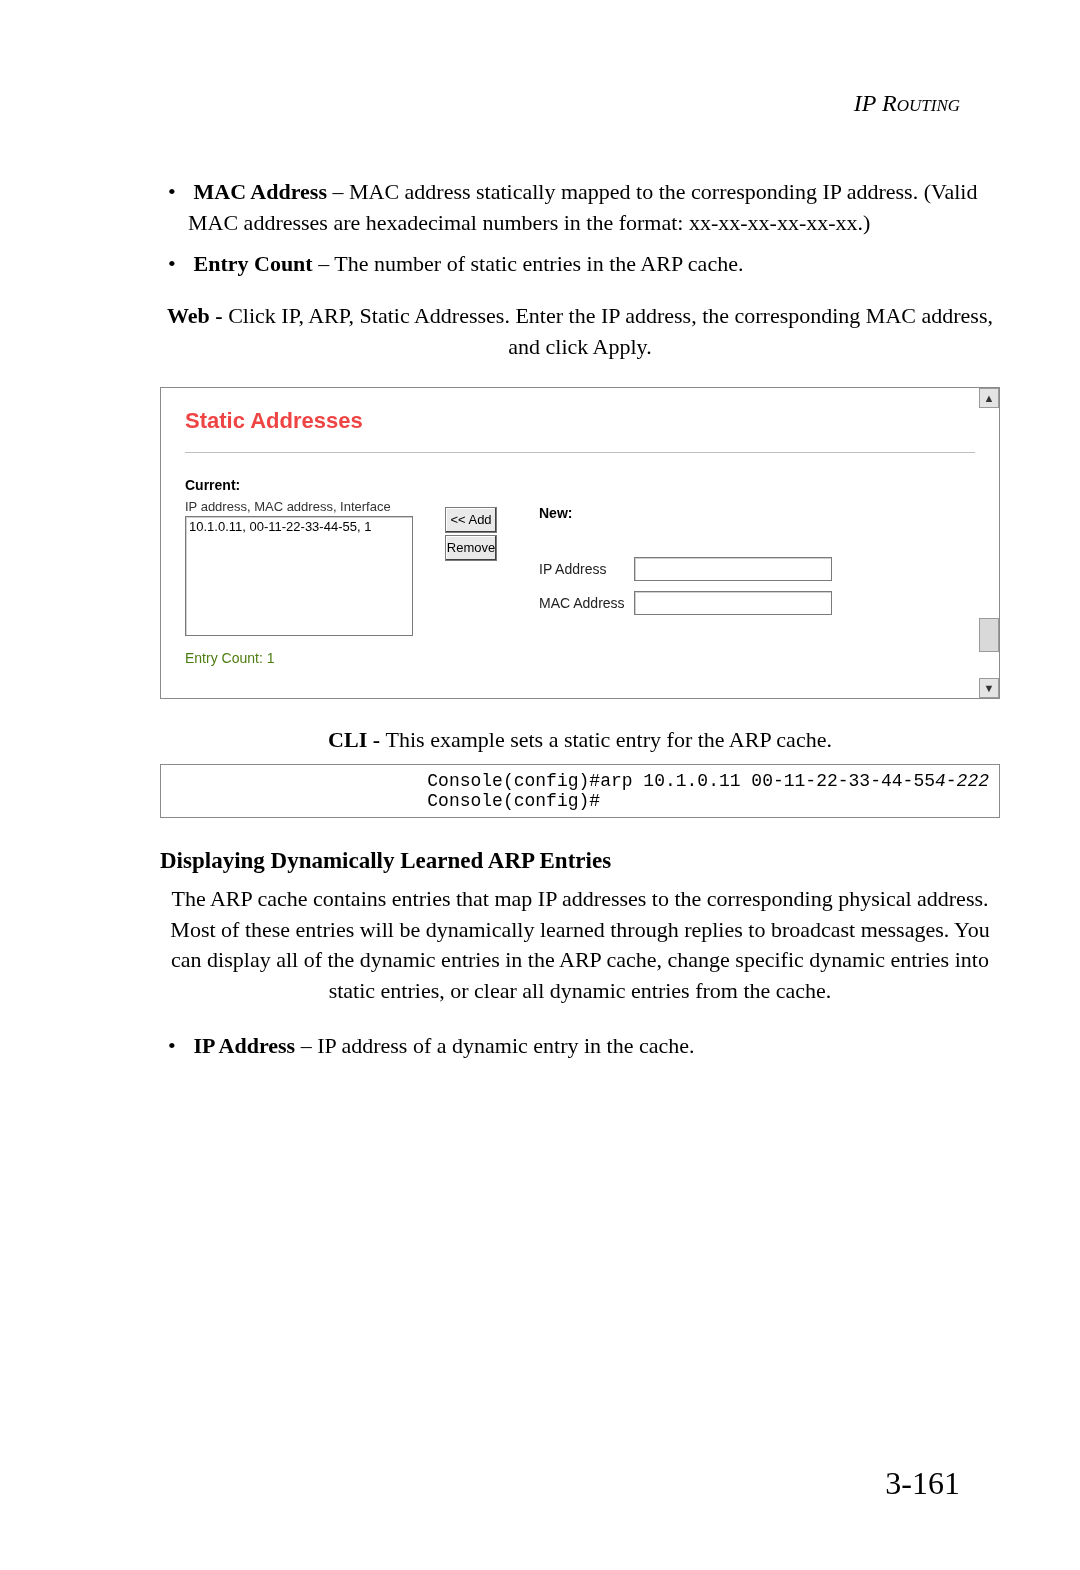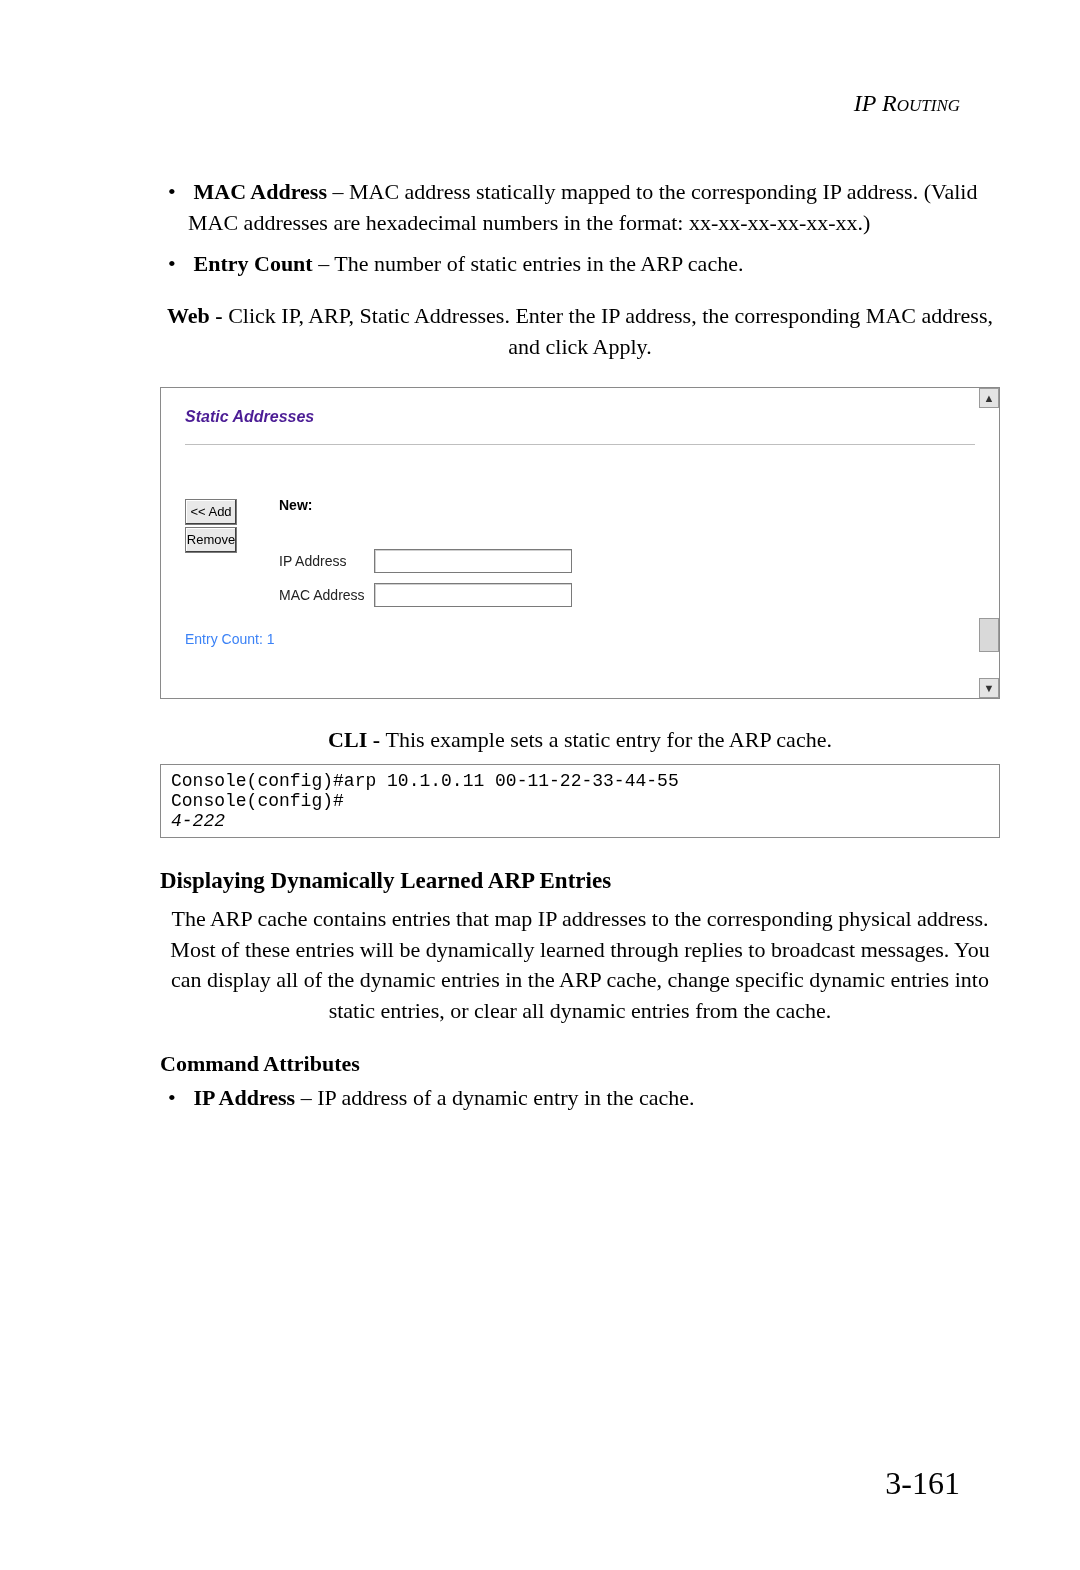--- a/index.html
+++ b/index.html
@@ -85,24 +85,23 @@
     height: 34px;
     background: #d9d9d9;
     border: 1px solid #9a9a9a;
     box-sizing: border-box;
   }
 
   .ui-inner {
     padding: 20px 24px 10px 24px;
   }
   .ui-title {
-    font-size: 16px;
-    font-weight: bold;
-    color: #4c1d95;
-    font-style: italic;
+    font-size: 22px;
+    font-weight: bold;
+    color: #ef4444;
   }
   .ui-rule {
     border: 0;
     border-top: 1px solid #bfbfbf;
     margin: 18px 0 24px 0;
   }
   .ui-cols {
     display: flex;
   }
   .ui-left { width: 260px; }
@@ -167,34 +166,33 @@
     height: 22px;
     width: 190px;
     border: 1px solid #7a7a7a;
     box-shadow: inset 1px 1px 0 #cfcfcf;
     background: #fff;
     font-size: 13px;
     padding: 0 3px;
   }
   .entry-count {
     font-size: 14px;
-    color: #3b82f6;
+    color: #4d7c0f;
     margin-top: 14px;
   }
 
   
   .cli-box {
     border: 1px solid #8a8a8a;
     padding: 6px 10px;
     font-family: "Courier New", Courier, monospace;
     font-size: 18px;
     margin: 8px 0 30px 0;
     display: flex;
     justify-content: flex-end;
-    flex-direction: column;
   }
   .cli-left { white-space: pre; }
   .cli-right { font-style: italic; }
 
   .section-heading {
     font-size: 23px;
     font-weight: bold;
     margin: 0 0 10px 0;
   }
   .sub-heading {
@@ -233,20 +231,27 @@
   <div class="ui-frame">
     <div class="scroll-up"></div>
     <div class="thumb"></div>
     <div class="scroll-down"></div>
 
     <div class="ui-inner">
       <div class="ui-title">Static Addresses</div>
       <hr class="ui-rule">
 
       <div class="ui-cols">
+        <div class="ui-left">
+          <div class="ui-small-bold">Current:</div>
+          <div class="ui-small">IP address, MAC address, Interface</div>
+          <div class="listbox">
+            <div class="listbox-item">10.1.0.11, 00-11-22-33-44-55, 1</div>
+          </div>
+        </div>
 
         <div class="ui-mid">
           <button class="classic-btn">&lt;&lt; Add</button>
           <button class="classic-btn">Remove</button>
         </div>
 
         <div class="ui-right">
           <div class="ui-small-bold">New:</div>
           <div class="form-row">
             <div class="form-label">IP Address</div>
@@ -269,21 +274,20 @@
 
   <div class="cli-box">
     <div class="cli-left">Console(config)#arp 10.1.0.11 00-11-22-33-44-55
 Console(config)#</div>
     <div class="cli-right">4-222</div>
   </div>
 
   <div class="section-heading">Displaying Dynamically Learned ARP Entries</div>
   <p class="para">The ARP cache contains entries that map IP addresses to the corresponding physical address. Most of these entries will be dynamically learned through replies to broadcast messages. You can display all of the dynamic entries in the ARP cache, change specific dynamic entries into static entries, or clear all dynamic entries from the cache.</p>
 
-  <div class="sub-heading">Command Attributes</div>
   <ul class="bullets">
     <li>
       <b>IP Address</b><span> – IP address of a dynamic entry in the cache.</span>
     </li>
   </ul>
 
   <div class="page-number">3-161</div>
 </div>
 
 </body></html>

